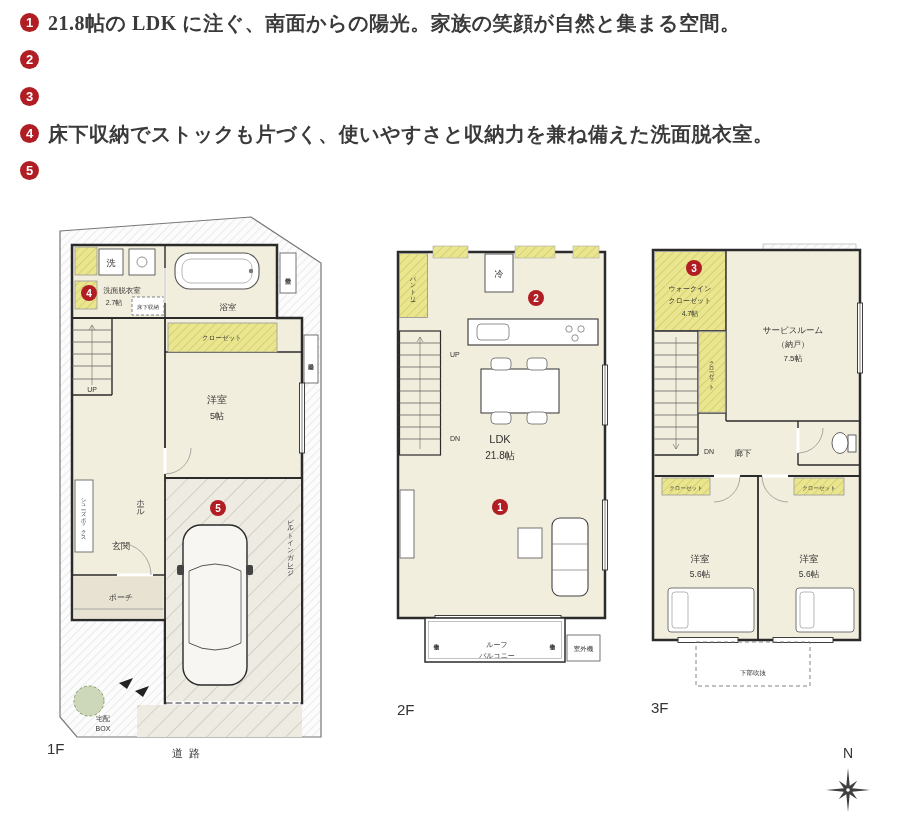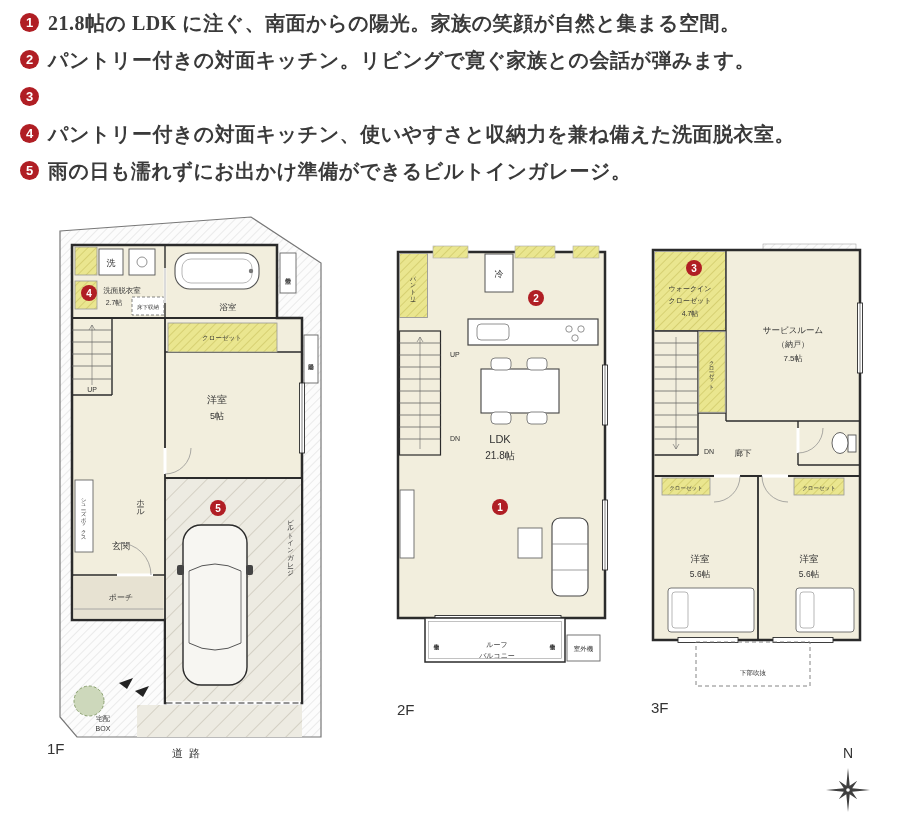--- a/index.html
+++ b/index.html
@@ -38,32 +38,30 @@
 
 <div class="page">
 
   <div class="features">
     <div class="feature">
       <span class="badge">1</span>
       <span class="ftext">21.8帖の LDK に注ぐ、南面からの陽光。家族の笑顔が自然と集まる空間。</span>
     </div>
     <div class="feature">
       <span class="badge">2</span>
-      <span class="ftext">パントリー付きの対面キッチン。リビングで寛ぐ家族との会話が弾みます。</span>
     </div>
     <div class="feature">
       <span class="badge">3</span>
     </div>
     <div class="feature">
       <span class="badge">4</span>
-      <span class="ftext">パントリー付きの対面キッチン、使いやすさと収納力を兼ね備えた洗面脱衣室。</span>
+      <span class="ftext">床下収納でストックも片づく、使いやすさと収納力を兼ね備えた洗面脱衣室。</span>
     </div>
     <div class="feature">
       <span class="badge">5</span>
-      <span class="ftext">雨の日も濡れずにお出かけ準備ができるビルトインガレージ。</span>
     </div>
   </div>
 
   <svg class="plan" style="left:37px;top:213px" width="295" height="550" viewBox="0 0 295 550">
 
     <polygon points="23,18 214,4 284,50 284,524 40,524 23,504" fill="url(#hatchGray)" stroke="#777" stroke-width="1.2"></polygon>
 
     <rect x="100" y="492" width="165" height="32" fill="url(#stripeGray)"></rect>
 
     <polygon points="35,32 240,32 240,105 265,105 265,490 128,490 128,407 35,407" fill="#f2eedd" stroke="#2b2b2b" stroke-width="2.5"></polygon>

